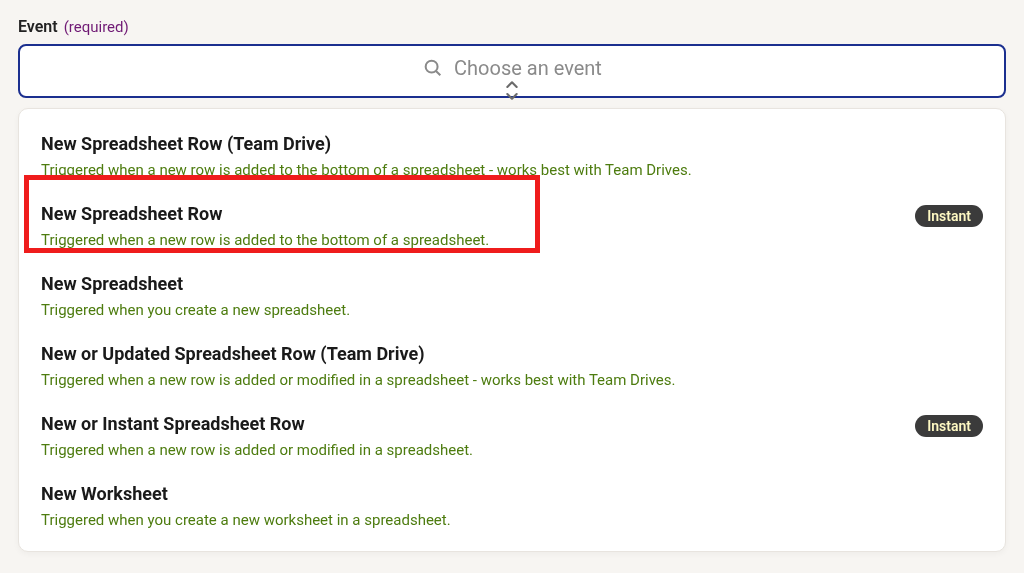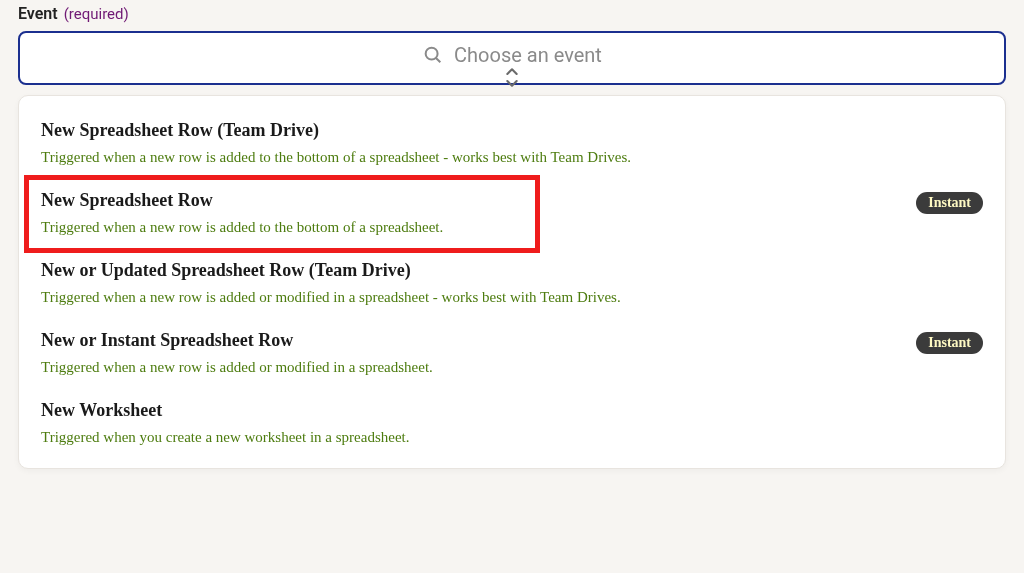--- a/index.html
+++ b/index.html
@@ -16,21 +16,21 @@
       overflow: hidden;
     }
     .container {
       padding: 0 18px;
     }
     .field-label {
       display: flex;
       align-items: baseline;
       gap: 6px;
       margin-bottom: 8px;
-      padding-top: 4px;
+      padding-top: 17px;
     }
     .field-label-name {
       font-size: 16px;
       font-weight: 600;
       color: #222;
     }
     .field-label-required {
       font-size: 15px;
       font-weight: 400;
       color: #701a75;
@@ -69,21 +69,20 @@
       background: #fff;
       border: 1px solid #e8e4df;
       border-radius: 10px;
       margin-top: 10px;
       padding: 14px 0 8px 0;
       box-shadow: 0 2px 6px rgba(0,0,0,0.04);
     }
     .option {
       padding: 10px 22px 12px 22px;
       position: relative;
-      font-family: Liberation Serif, serif;
     }
     .option-inner {
       display: flex;
       align-items: flex-start;
       justify-content: space-between;
     }
     .option-text {
       flex: 1;
       min-width: 0;
     }
@@ -158,20 +157,28 @@
     <div class="option">
       <div class="option-inner">
         <div class="option-text">
           <div class="option-title">New Spreadsheet Row</div>
           <div class="option-desc">Triggered when a new row is added to the bottom of a spreadsheet.</div>
         </div>
         <div class="badge">Instant</div>
       </div>
     </div>
 
+    <div class="option">
+      <div class="option-inner">
+        <div class="option-text">
+          <div class="option-title">New Spreadsheet</div>
+          <div class="option-desc">Triggered when you create a new spreadsheet.</div>
+        </div>
+      </div>
+    </div>
 
     <div class="option">
       <div class="option-inner">
         <div class="option-text">
           <div class="option-title">New or Updated Spreadsheet Row (Team Drive)</div>
           <div class="option-desc">Triggered when a new row is added or modified in a spreadsheet - works best with Team Drives.</div>
         </div>
       </div>
     </div>
 

